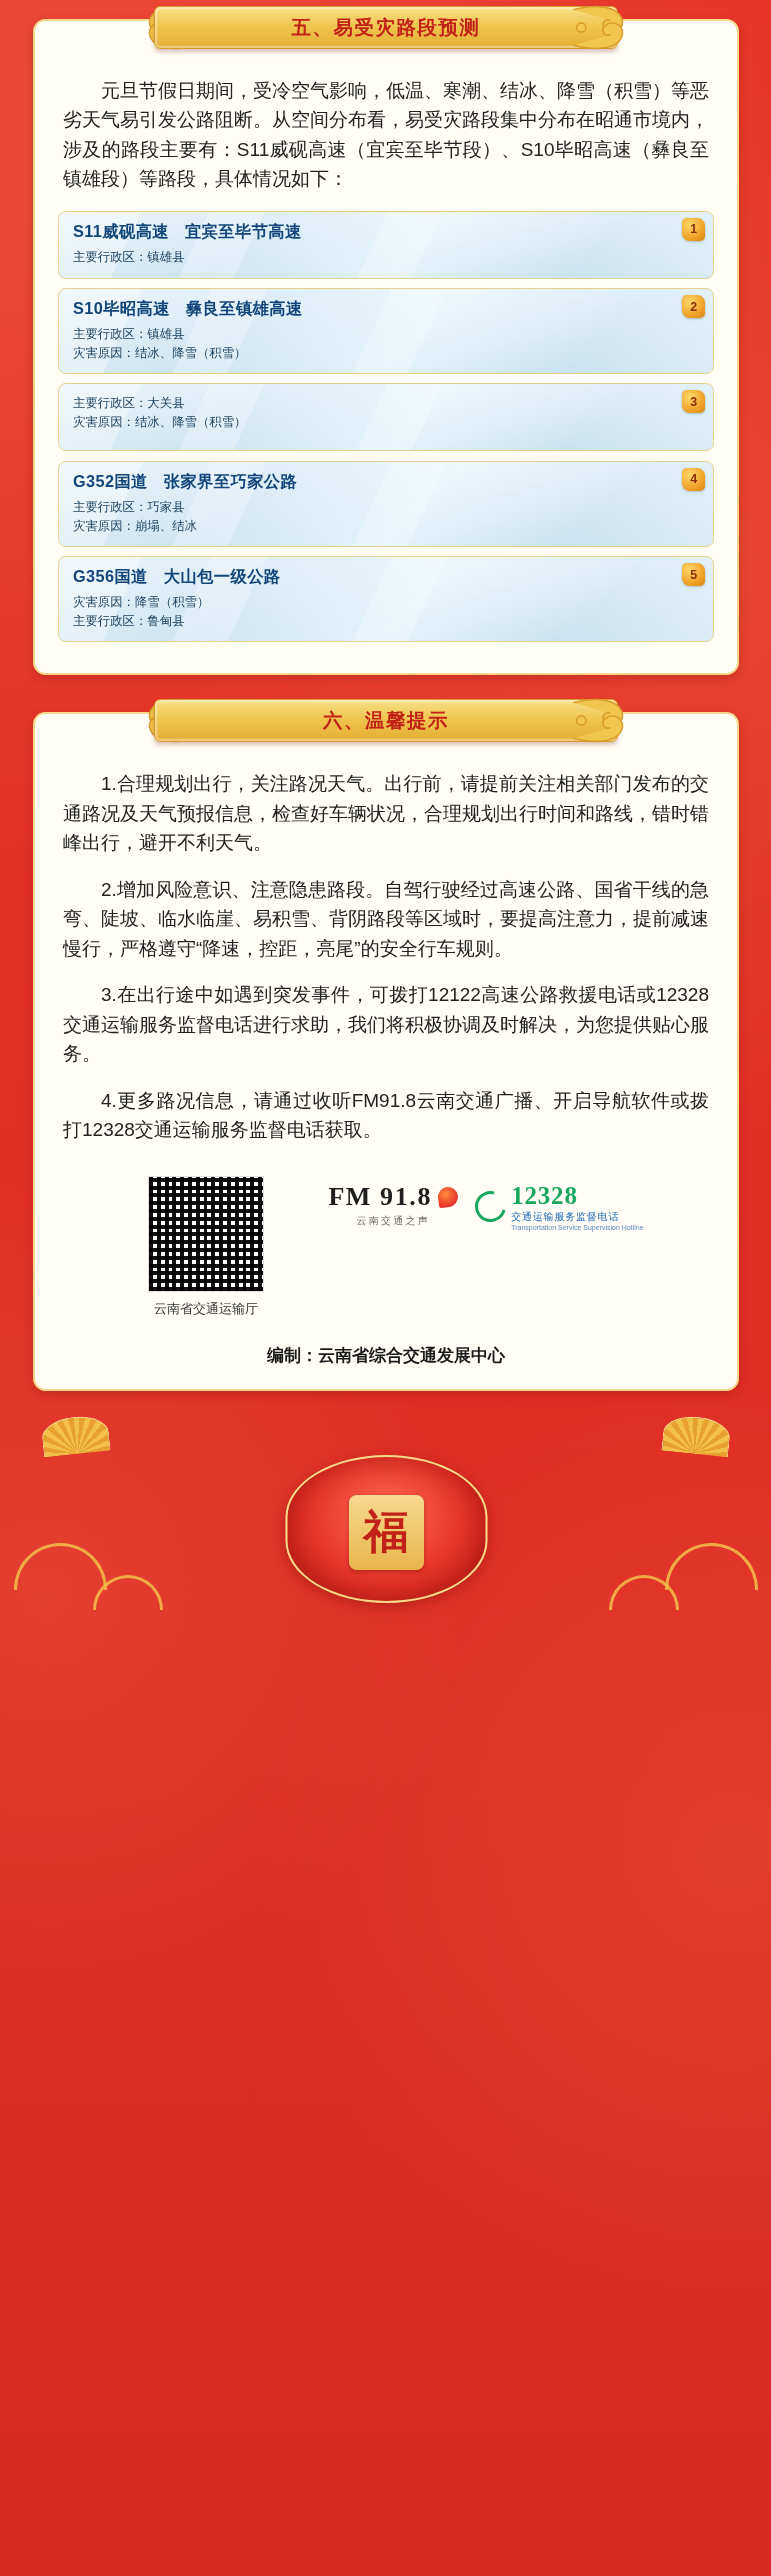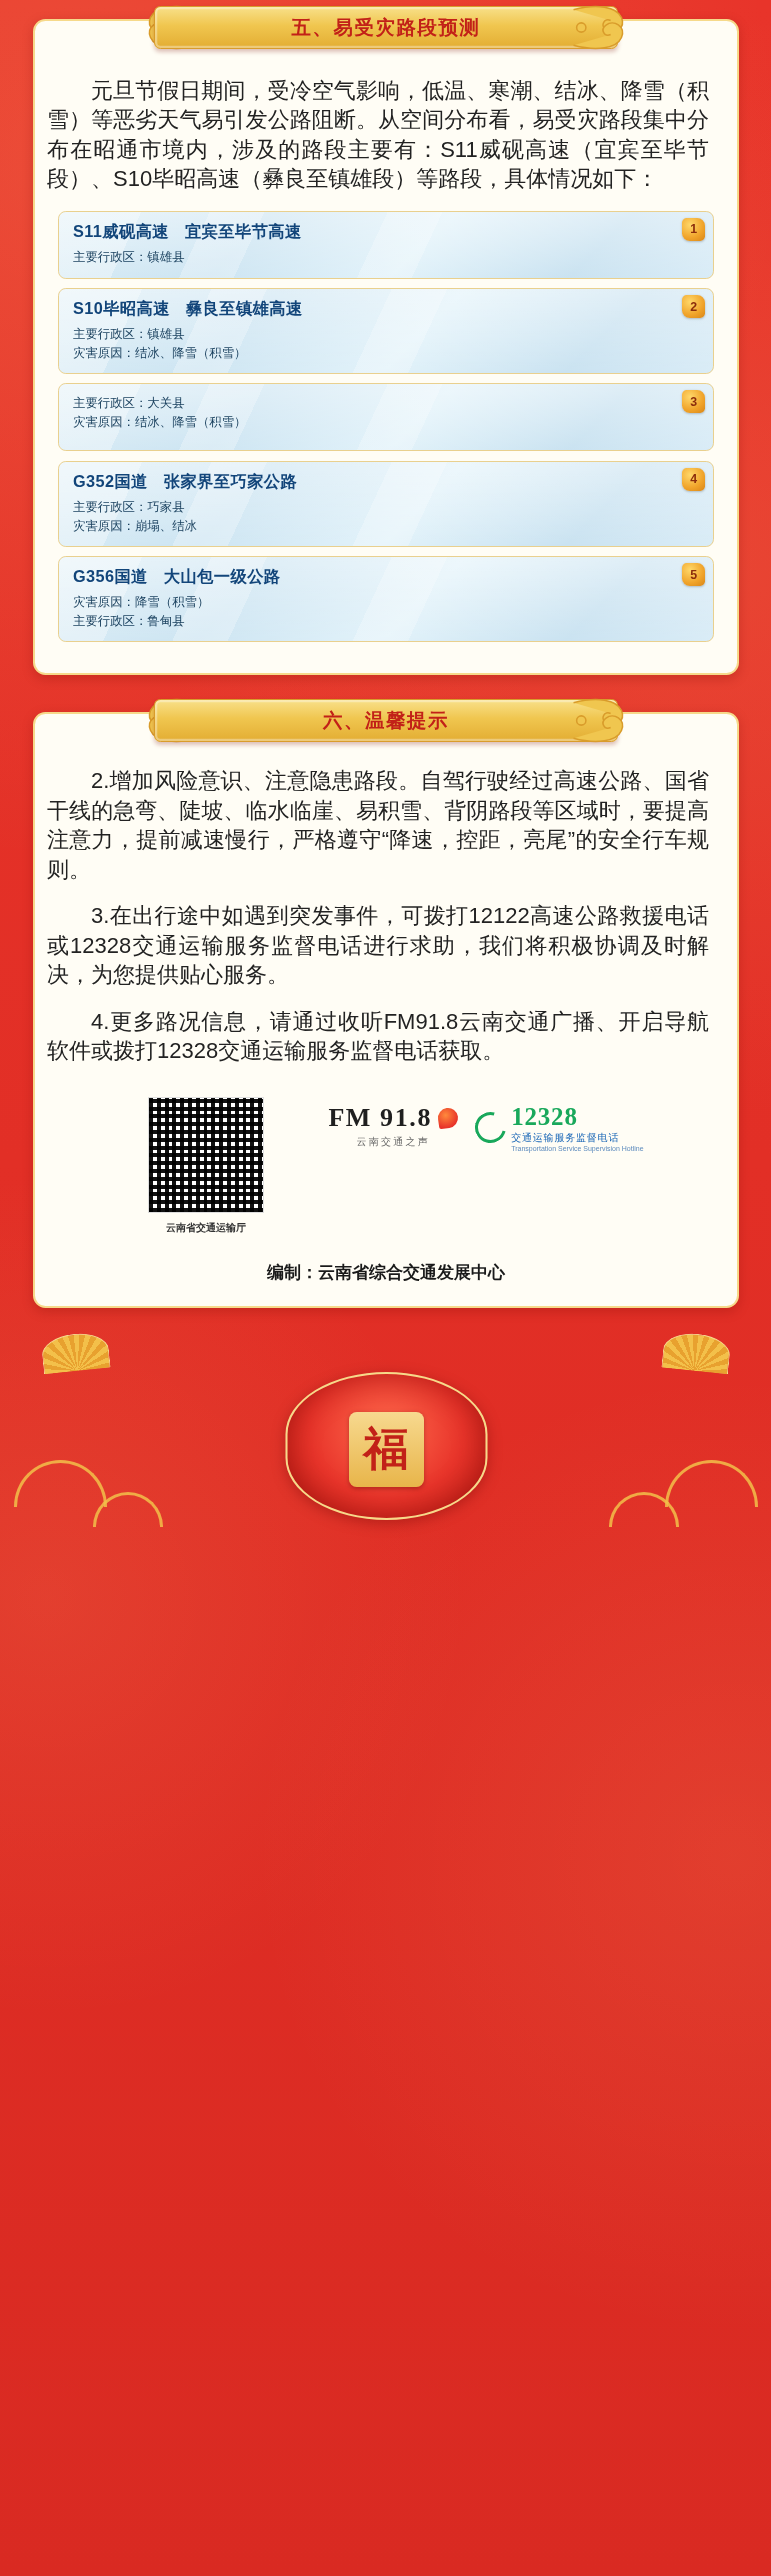--- a/index.html
+++ b/index.html
@@ -65,24 +65,24 @@
   
   .scroll {
     position:absolute; top:3.1px;
     width:61px; height:51px;
   }
   .scroll.left { left: 6.2px; }
   .scroll.right { right: 6.2px; }
 
   
   .para {
-    font-size: 22px;
+    font-size: 19px;
     line-height: 29.5px;
     color: #222;
-    margin: 17px 28px 0 12px;
+    margin: 17px 28px 0 28px;
     text-align: justify;
     text-indent: 2em;
     font-family: "Liberation Sans","DejaVu Sans",sans-serif;
   }
   .para.first { margin-top: 20px; }
 
   
   .road-list { margin: 17px 23px 0 23px; }
   .road-item {
     position: relative;
@@ -146,21 +146,21 @@
   .qr {
     width: 116px; height: 116px;
     margin: 0 auto;
     background-color:#fff;
     background-image:
       repeating-linear-gradient(90deg,#111 0 3.9px, #fff 3.9px 7.8px),
       repeating-linear-gradient(0deg,#111 0 3.9px, #fff 3.9px 7.8px);
     background-blend-mode: multiply;
     border: 0.8px solid #ddd;
   }
-  .qr-caption { margin-top: 7.8px; font-size: 10px; color:#333;font-weight:bold; }
+  .qr-caption { margin-top: 7.8px; font-size: 13px; color:#333; }
   .logo-col { display:flex; flex-direction:row; gap: 17px; padding-top: 6.2px; }
   .fm-logo { display:flex; flex-direction:column; align-items:center; }
   .fm-main {
     font-family:"Liberation Serif","DejaVu Serif",serif;
     font-size: 26px; font-weight:700; letter-spacing:1.6px;
     color:#1f1f1f; display:flex; align-items:center; gap:6.2px;
   }
   .fm-sub { font-size: 10px; color:#666; letter-spacing:2.3px; margin-top:1.6px; }
   .hot-badge{
     display:inline-block; width:20px;height:20px;
@@ -348,20 +348,21 @@
       </div>
       <svg class="scroll right" viewBox="0 0 78 66">
         <g fill="#f0c64f" stroke="#d99c2b" stroke-width="2" transform="translate(78,0) scale(-1,1)">
           <path d="M70 10 C40 2, 14 6, 8 20 C2 34, 18 44, 28 36 C36 30, 30 20, 22 24"></path>
           <path d="M70 56 C40 64, 14 60, 8 46 C2 32, 18 22, 28 30 C36 36, 30 46, 22 42"></path>
           <circle cx="60" cy="33" r="6"></circle>
         </g>
       </svg>
     </div>
 
+    <p class="para tip first">1.合理规划出行，关注路况天气。出行前，请提前关注相关部门发布的交通路况及天气预报信息，检查好车辆状况，合理规划出行时间和路线，错时错峰出行，避开不利天气。</p>
     <p class="para tip">2.增加风险意识、注意隐患路段。自驾行驶经过高速公路、国省干线的急弯、陡坡、临水临崖、易积雪、背阴路段等区域时，要提高注意力，提前减速慢行，严格遵守“降速，控距，亮尾”的安全行车规则。</p>
     <p class="para tip">3.在出行途中如遇到突发事件，可拨打12122高速公路救援电话或12328交通运输服务监督电话进行求助，我们将积极协调及时解决，为您提供贴心服务。</p>
     <p class="para tip">4.更多路况信息，请通过收听FM91.8云南交通广播、开启导航软件或拨打12328交通运输服务监督电话获取。</p>
 
     <div class="media-row">
       <div class="qr-block">
         <div class="qr"></div>
         <div class="qr-caption">云南省交通运输厅</div>
       </div>
 

